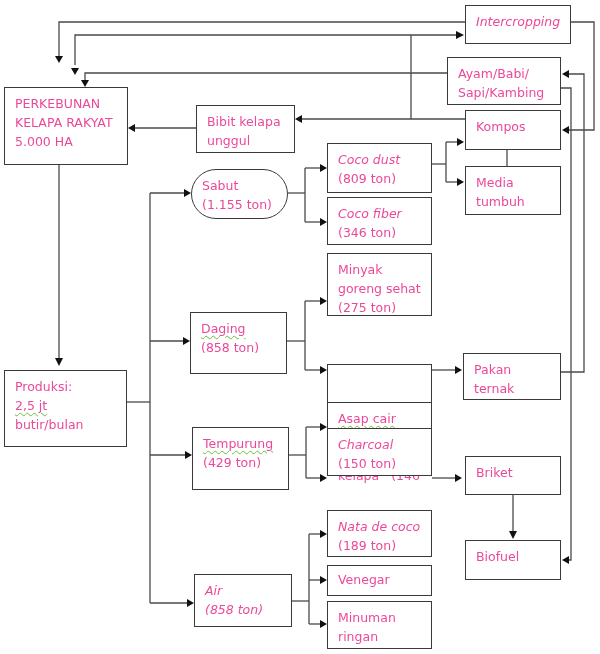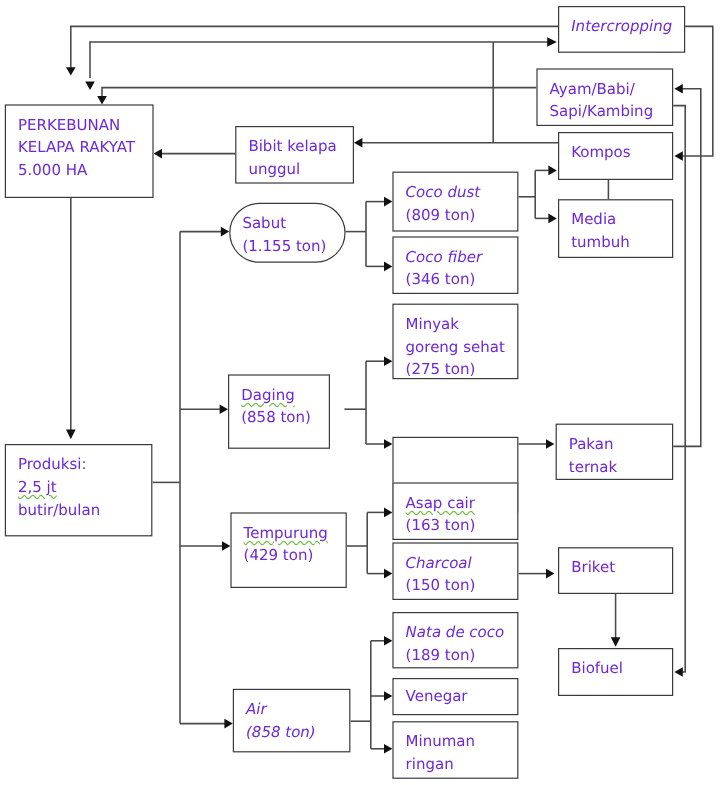--- a/index.html
+++ b/index.html
@@ -6,21 +6,21 @@
     body { width: 600px; height: 654px; position: relative; overflow: hidden; font-family: "DejaVu Sans", sans-serif; }
     #canvas { position: absolute; left: 0; top: 0; width: 600px; height: 654px; }
     .box {
       position: absolute;
       border: 1px solid #3a3a3a;
       background: #ffffff;
       box-sizing: border-box;
       padding: 6px 0 0 10px;
       font-size: 12.5px;
       line-height: 19px;
-      color: #6d28d9;
+      color: #ec4899;
     }
     .box .line { display: block; white-space: nowrap; }
     .box .it { font-style: italic; }
     .box .wavy { text-decoration: underline wavy #6cbf3c; text-decoration-thickness: 1px; text-underline-offset: 2px; }
     svg line, svg polyline { stroke: #4a4a4a; stroke-width: 1.3; fill: none; }
     svg polygon { fill: #111; stroke: none; }
   </style>
 </head>
 <body>
 
@@ -149,21 +149,21 @@
 <div class="box" style="left:327px;top:143px;width:105px;height:50px;">
   <span class="line it">Coco dust</span>
   <span class="line">(809 ton)</span>
 </div>
 
 <div class="box" style="left:327px;top:197px;width:105px;height:48px;">
   <span class="line it">Coco fiber</span>
   <span class="line">(346 ton)</span>
 </div>
 
-<div class="box" style="left:190px;top:312px;width:85px;height:62px;">
+<div class="box" style="left:190px;top:312px;width:97px;height:62px;">
   <span class="line wavy">Daging</span>
   <span class="line">(858 ton)</span>
 </div>
 
 <div class="box" style="left:327px;top:253px;width:105px;height:63px;">
   <span class="line">Minyak</span>
   <span class="line">goreng sehat</span>
   <span class="line">(275 ton)</span>
 </div>
 
@@ -181,21 +181,21 @@
 <div class="box" style="left:192px;top:427px;width:97px;height:63px;">
   <span class="line wavy">Tempurung</span>
   <span class="line">(429 ton)</span>
 </div>
 
 <div class="box" style="left:327px;top:402px;width:105px;height:48px;">
   <span class="line wavy">Asap cair</span>
   <span class="line">(163 ton)</span>
 </div>
 
-<div class="box" style="left:327px;top:452px;width:105px;height:48px;">
+<div class="box" style="left:327px;top:428px;width:105px;height:48px;">
   <span class="line it">Charcoal</span>
   <span class="line">(150 ton)</span>
 </div>
 
 <div class="box" style="left:465px;top:456px;width:96px;height:39px;">
   <span class="line">Briket</span>
 </div>
 
 <div class="box" style="left:465px;top:540px;width:96px;height:40px;">
   <span class="line">Biofuel</span>

